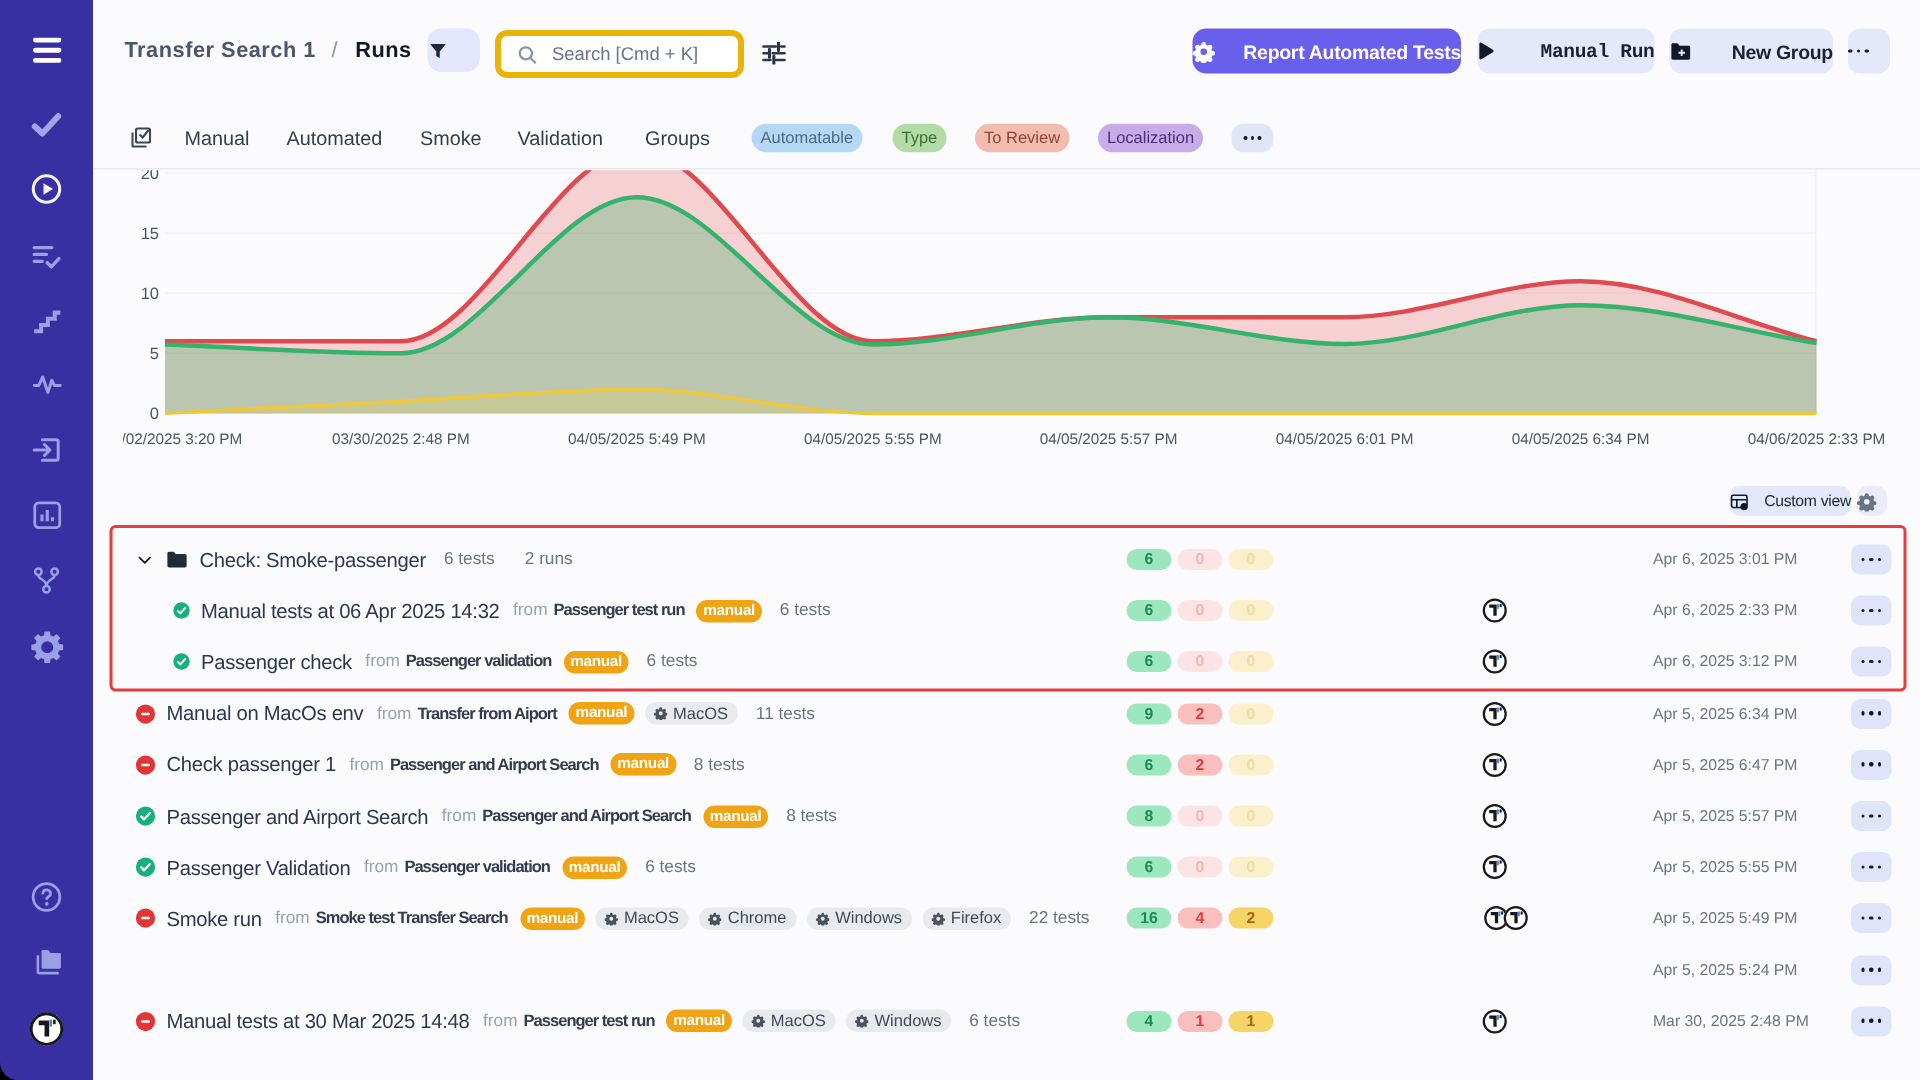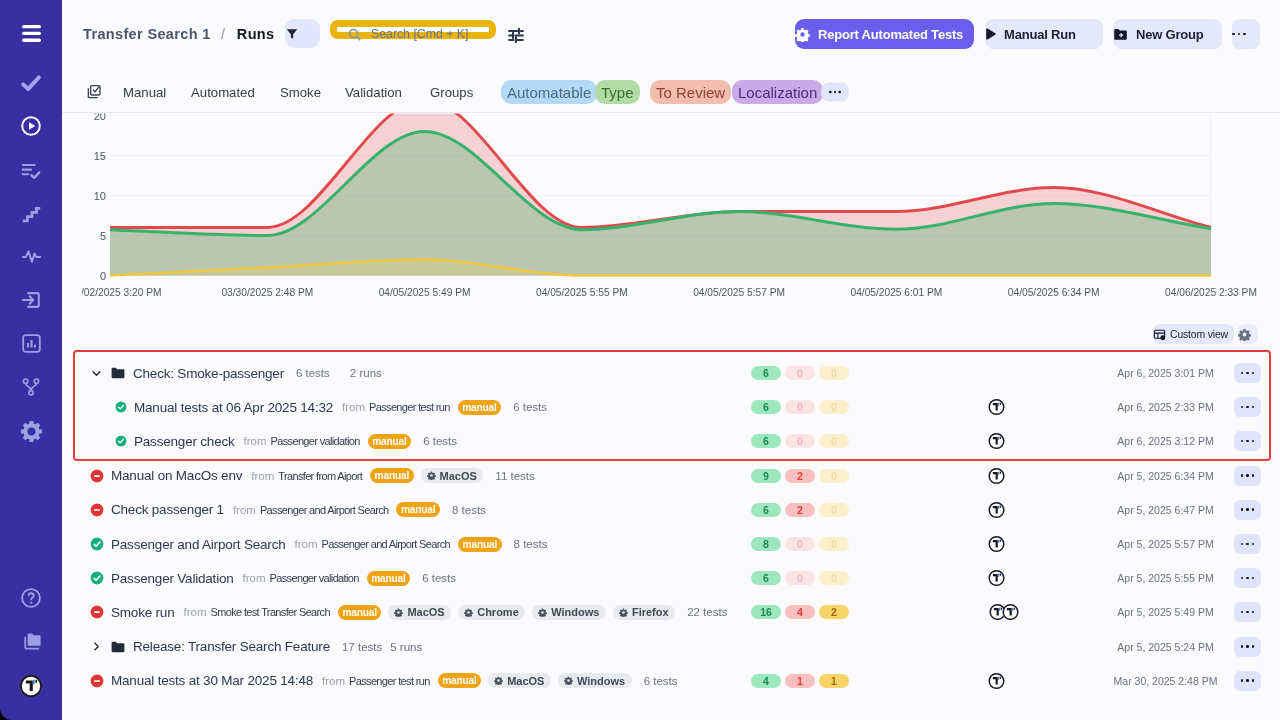--- a/index.html
+++ b/index.html
@@ -7,61 +7,61 @@
 body { font-family:"Liberation Sans", sans-serif; background:#fbfbfd; position:relative; }
 #sidebar { position:absolute; left:0; top:0; width:62px; height:720px; background:#372fa2; z-index:5; }
 .sic { position:absolute; left:0; width:62px; display:flex; justify-content:center; }
 #corner { position:absolute; left:0; bottom:0; width:16px; height:16px; background:#000; z-index:6; }
 #corner::after { content:''; position:absolute; inset:0; background:#372fa2; border-bottom-left-radius:12px; }
 #main { position:absolute; left:62px; top:0; width:1218px; height:720px; }
 
 #title { position:absolute; left:21px; top:26px; font-size:14.5px; font-weight:bold; color:#49566b; letter-spacing:0.35px; }
 #title .sl { color:#8b95a5; font-weight:400; padding:0 7px 0 6px; }
 #title .runs { color:#111827;text-align:center; }
-.btn { position:absolute; border-radius:8px; display:flex; align-items:center; justify-content:flex-start; font-size:13px; font-weight:bold; color:#1a2230; letter-spacing:-0.2px; white-space:nowrap; }
+.btn { position:absolute; border-radius:8px; display:flex; align-items:center; justify-content:space-between; font-size:13px; font-weight:bold; color:#1a2230; letter-spacing:-0.2px; white-space:nowrap; }
 .lav { background:#e5e8fb; }
 #filterbtn { left:223px; top:19px; width:35px; height:29px; background:#e3e6fc; border-radius:9px; }
-#searchbox { position:absolute; left:268px; top:20px; width:166px; height:19px; background:#fff; border:7px solid #eab308; border-radius:8px; display:flex; }
+#searchbox { position:absolute; left:268px; top:20px; width:166px; height:32px; background:#fff; border:4px solid #eab308; border-radius:8px; display:flex; align-items:center; }
 #searchbox .ph { color:#64748b; font-size:12.3px; margin-left:9px; }
 #sliders { position:absolute; left:446px; top:28px; }
 #reportbtn { left:733px; top:19px; width:179px; height:30px; background:#6a5eec; color:#fff; gap:8px; border-radius:9px; }
-#manualbtn { left:923px; top:19px; width:118px; height:30px; gap:8px; }
+#manualbtn { left:923px; top:19px; width:118px; height:30px; gap:8px;font-family:Liberation Mono, monospace; }
 #groupbtn { left:1051px; top:19px; width:109px; height:30px; gap:8px; }
 #hdots { left:1170px; top:19px; width:28px; height:30px; }
 .dots3 { display:inline-block; width:14px; height:3px; position:relative; }
 .dots3 i, .dots3::before, .dots3::after { content:''; position:absolute; top:0; width:2.6px; height:2.6px; border-radius:50%; background:#111827; }
 .dots3::before { left:0; } .dots3 i { left:5.5px; } .dots3::after { left:11px; }
 
 #tabs { position:absolute; left:0; top:82px; width:1218px; height:20px; }
 .tab { position:absolute; top:50%; transform:translateY(-50%); font-size:13.2px; color:#333d4d; white-space:nowrap; }
-.pill { position:absolute; top:50%; transform:translateY(-50%); font-size:15px; border-radius:10px; padding:3.5px 6px; white-space:nowrap; }
+.pill { position:absolute; top:50%; transform:translateY(-50%); font-size:11px; border-radius:10px; padding:3.5px 6px; white-space:nowrap; }
 
 #chartline { position:absolute; left:0px; top:112px; width:1218px; height:1px; background:#e8e8ee; }
 
 #customview { left:1091px; top:324px; width:81px; height:20px; border-radius:7px; background:#e5e8fb; font-size:10.5px; font-weight:400; color:#1b2433; gap:4px; white-space:nowrap; }
 #tablegear { left:1176px; top:324px; width:20px; height:20px; border-radius:7px; background:#eaecfb; }
 
 #redbox { position:absolute; left:10.5px; top:350px; width:1198px; height:111px; border:2.5px solid #e53d3d; border-radius:4px; z-index:3; }
 .row { position:absolute; left:0; width:1218px; height:34px; }
 .rowL { position:absolute; left:0; top:0; height:34px; display:flex; align-items:center; }
 .rtitle { font-size:13.5px; color:#2c3850; white-space:nowrap; letter-spacing:-0.2px; }
 .meta { font-size:11.5px; color:#6b7280; white-space:nowrap; }
 .from { font-size:11.5px; color:#9aa1ad; white-space:nowrap; }
-.fromname { font-size:11px; font-weight:normal; color:#323c4c; white-space:nowrap; letter-spacing:-0.65px; }
+.fromname { font-size:11px; font-weight:bold; color:#323c4c; white-space:nowrap; letter-spacing:-0.65px; }
 .mpill { background:#f0a313; color:#fff; font-size:10.2px; font-weight:bold; border-radius:8px; padding:2px 4.5px; white-space:nowrap; letter-spacing:-0.2px; }
-.ospill { background:#e8eaee; color:#3f4956; font-size:11px; font-weight:700; border-radius:8px; padding:1.5px 6.5px 1.5px 6px; white-space:nowrap; display:flex; align-items:center; gap:4px;justify-content:flex-end; }
+.ospill { background:#e8eaee; color:#3f4956; font-size:11px; font-weight:400; border-radius:8px; padding:1.5px 6.5px 1.5px 6px; white-space:nowrap; display:flex; align-items:center; gap:4px;justify-content:flex-end; }
 .badges { position:absolute; left:689px; top:50%; transform:translateY(-50%); display:flex; gap:4px; }
 .bdg { width:30px; height:14px; border-radius:7px; font-size:10.5px; font-weight:bold; display:flex; align-items:center; justify-content:center; }
 .bg-g { background:#9de7bf; color:#1d8a55; }
 .bg-r { background:#f9bfbf; color:#e03b3b; }
 .bg-rf { background:#fce4e4; color:#f0b5b5; }
 .bg-y { background:#f7d468; color:#a3650f; }
 .bg-yf { background:#fbf0cb; color:#f0daa6; }
 .avatar { position:absolute; top:50%; transform:translateY(-50%); width:17px; height:17px; }
-.rdate { position:absolute; left:1040px; width:127px; top:50%; transform:translateY(-50%); text-align:center; font-size:10.5px; color:#6b7280; }
+.rdate { position:absolute; left:1040px; width:127px; top:50%; transform:translateY(-50%); text-align:left; font-size:10.5px; color:#6b7280; }
 .rdots { position:absolute; left:1172px; top:50%; transform:translateY(-50%); width:27px; height:20px; background:#e0e4fb; border-radius:6px; display:flex; align-items:center; justify-content:center; }
 .stat { border-radius:50%; display:flex; align-items:center; justify-content:center; flex:none; }
 </style>
 </head>
 <body>
 <div id="main">
   <div id="title">Transfer Search 1<span class="sl">&nbsp;/</span> <span class="runs">Runs</span></div>
   <div id="filterbtn" class="btn">
       <svg width="14" height="14" viewBox="0 0 24 24" fill="#1d2840">
         <path d="M3 4h18l-7 8.5V20l-4-2.2v-5.3L3 4z"></path>
@@ -451,33 +451,20 @@
           <rect x="16.6" y="5.8" width="1.9" height="3" fill="#17181c"></rect>
         </svg>
         <div class="rdate">Apr 5, 2025 5:49 PM</div>
         <div class="rdots">
           <span class="dots3">
             <i></i>
           </span>
         </div>
       </div>
 <div class="row" style="top:629.6px">
-        <div class="rowL" style="left:29px">
-          <svg width="11" height="11" viewBox="0 0 24 24" fill="none" stroke="#151c28" stroke-width="2.7" stroke-linecap="round" stroke-linejoin="round">
-            <path d="M8.2 4.5l7.6 7.5-7.6 7.5"></path>
-          </svg>
-          <span style="margin-left:9px;display:flex">
-            <svg width="14" height="12" viewBox="0 0 24 20" fill="#222b3a">
-              <path d="M1 3c0-1.1.9-2 2-2h5.2l2.3 2.6H21c1.1 0 2 .9 2 2V17c0 1.1-.9 2-2 2H3c-1.1 0-2-.9-2-2V3z"></path>
-            </svg>
-          </span>
-          <span class="rtitle" style="margin-left:8px">Release: Transfer Search Feature</span>
-          <span class="meta" style="margin-left:12px">17 tests</span>
-          <span class="meta" style="margin-left:8px">5 runs</span>
-        </div>
         <div class="rdate">Apr 5, 2025 5:24 PM</div>
         <div class="rdots">
           <span class="dots3">
             <i></i>
           </span>
         </div>
       </div>
 <div class="row" style="top:663.8px">
         <div class="rowL" style="left:28px">
           <svg class="stat" width="14" height="14" viewBox="0 0 24 24">

